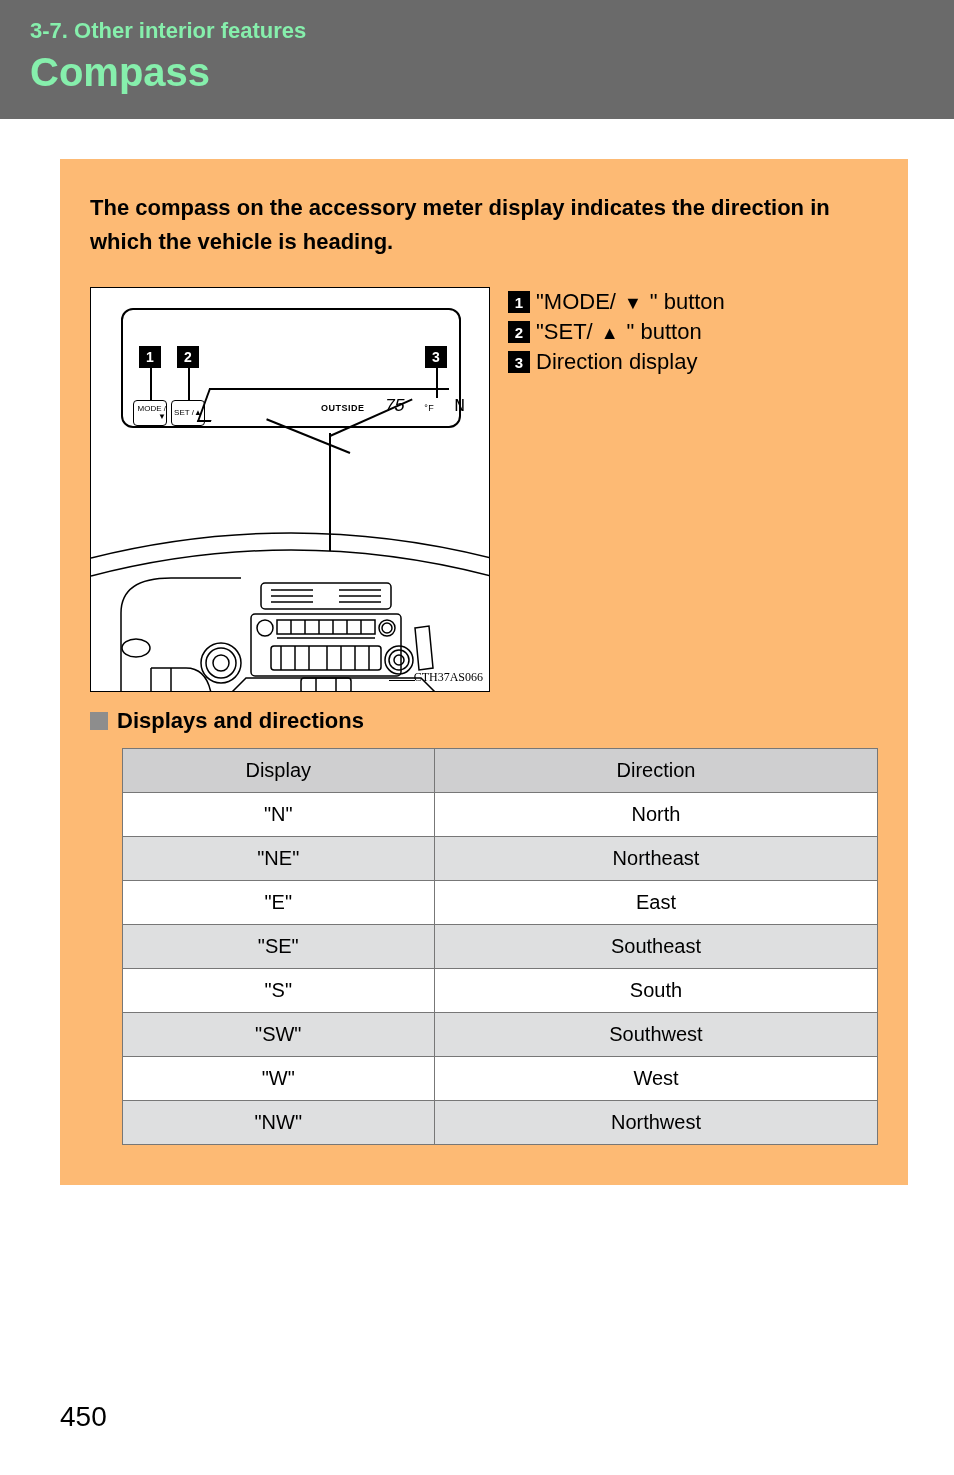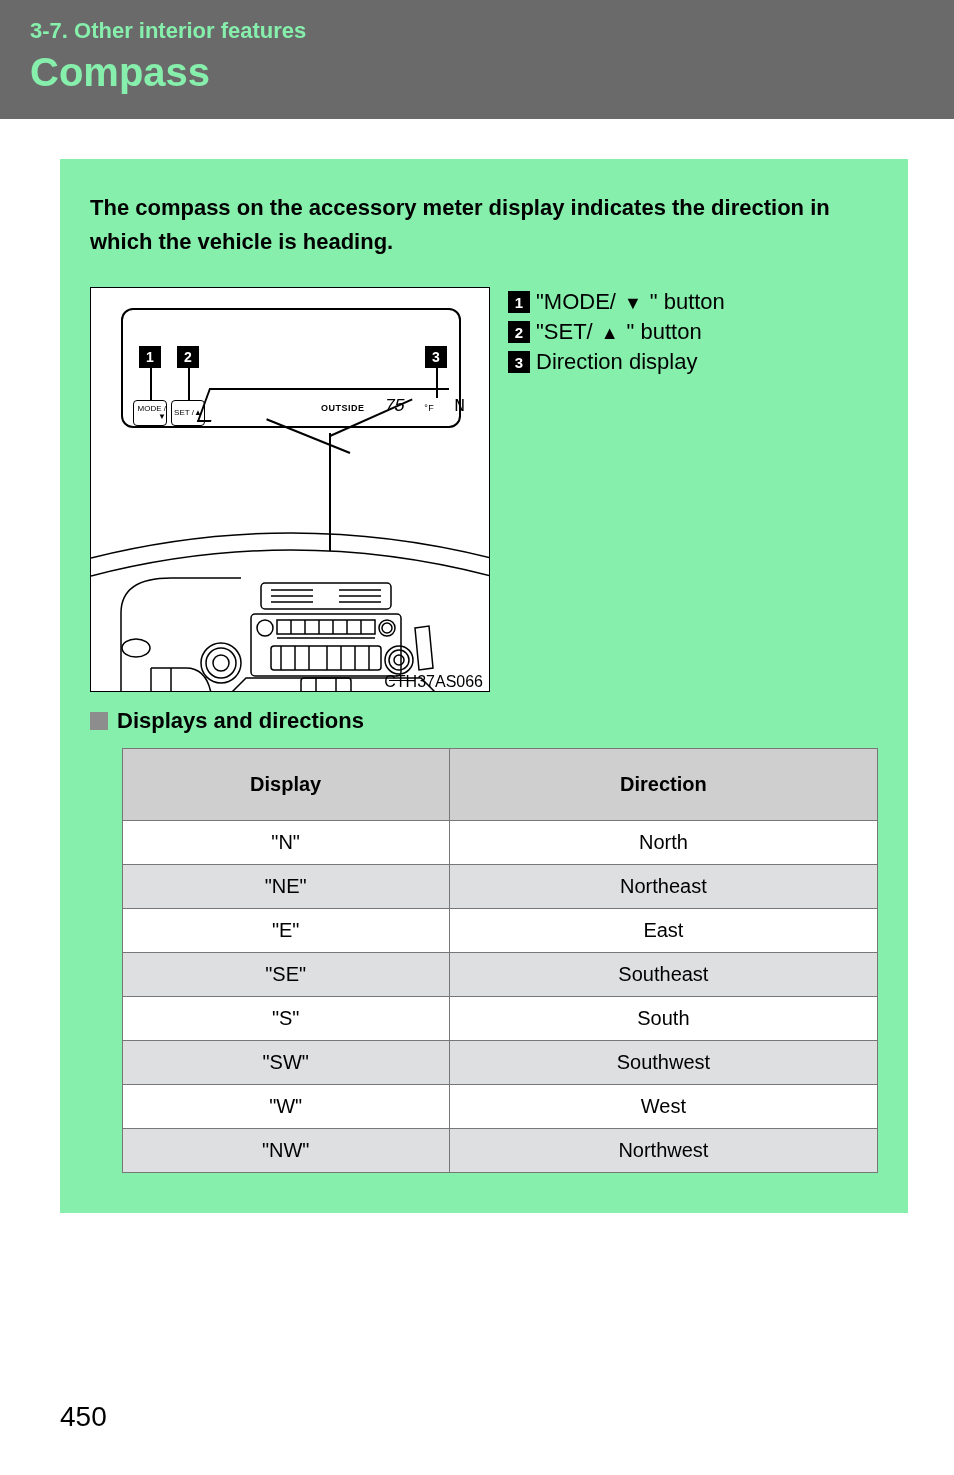--- a/index.html
+++ b/index.html
@@ -23,21 +23,21 @@
   .header-section-label {
     font-size: 22px;
     font-weight: bold;
     margin-bottom: 6px;
   }
   .header-title {
     font-size: 40px;
     font-weight: 900;
   }
   .content-panel {
-    background: #86efac;
+    background: #fdba74;
     margin: 40px 46px 0 60px;
     padding: 32px 30px 40px 30px;
   }
   .intro-text {
     font-size: 22px;
     font-weight: bold;
     line-height: 1.55;
     margin-bottom: 28px;
   }
   .figure-row {
@@ -100,24 +100,24 @@
     font-size: 22px;
     font-weight: bold;
   }
   table.dir-table {
     width: 96%;
     margin-left: 4%;
     border-collapse: collapse;
   }
   table.dir-table th {
     background: #cfcfd0;
-    font-weight: bold;
+    font-weight: normal;
     font-size: 20px;
     border: 1px solid #777;
-    padding: 24px 0;
+    padding: 10px 0;
     text-align: center;
   }
   table.dir-table td {
     border: 1px solid #777;
     font-size: 20px;
     padding: 10px 0;
     text-align: center;
   }
   table.dir-table tr.odd td {
     background: #ffffff;
@@ -261,23 +261,24 @@
   .dash-svg {
     position: absolute;
     left: 0;
     top: 240px;
     width: 400px;
     height: 165px;
   }
   .code-label {
     position: absolute;
     right: 6px;
-    bottom: 0;
-    font-size: 16px;
+    bottom: 6px;
+    font-size: 12px;
     color: #000;
+    font-family: Liberation Serif, serif;
   }
   .code-lead {
     position: absolute;
     right: 74px;
     bottom: 10px;
     width: 26px;
     height: 1px;
     background: #000;
   }
 </style>

